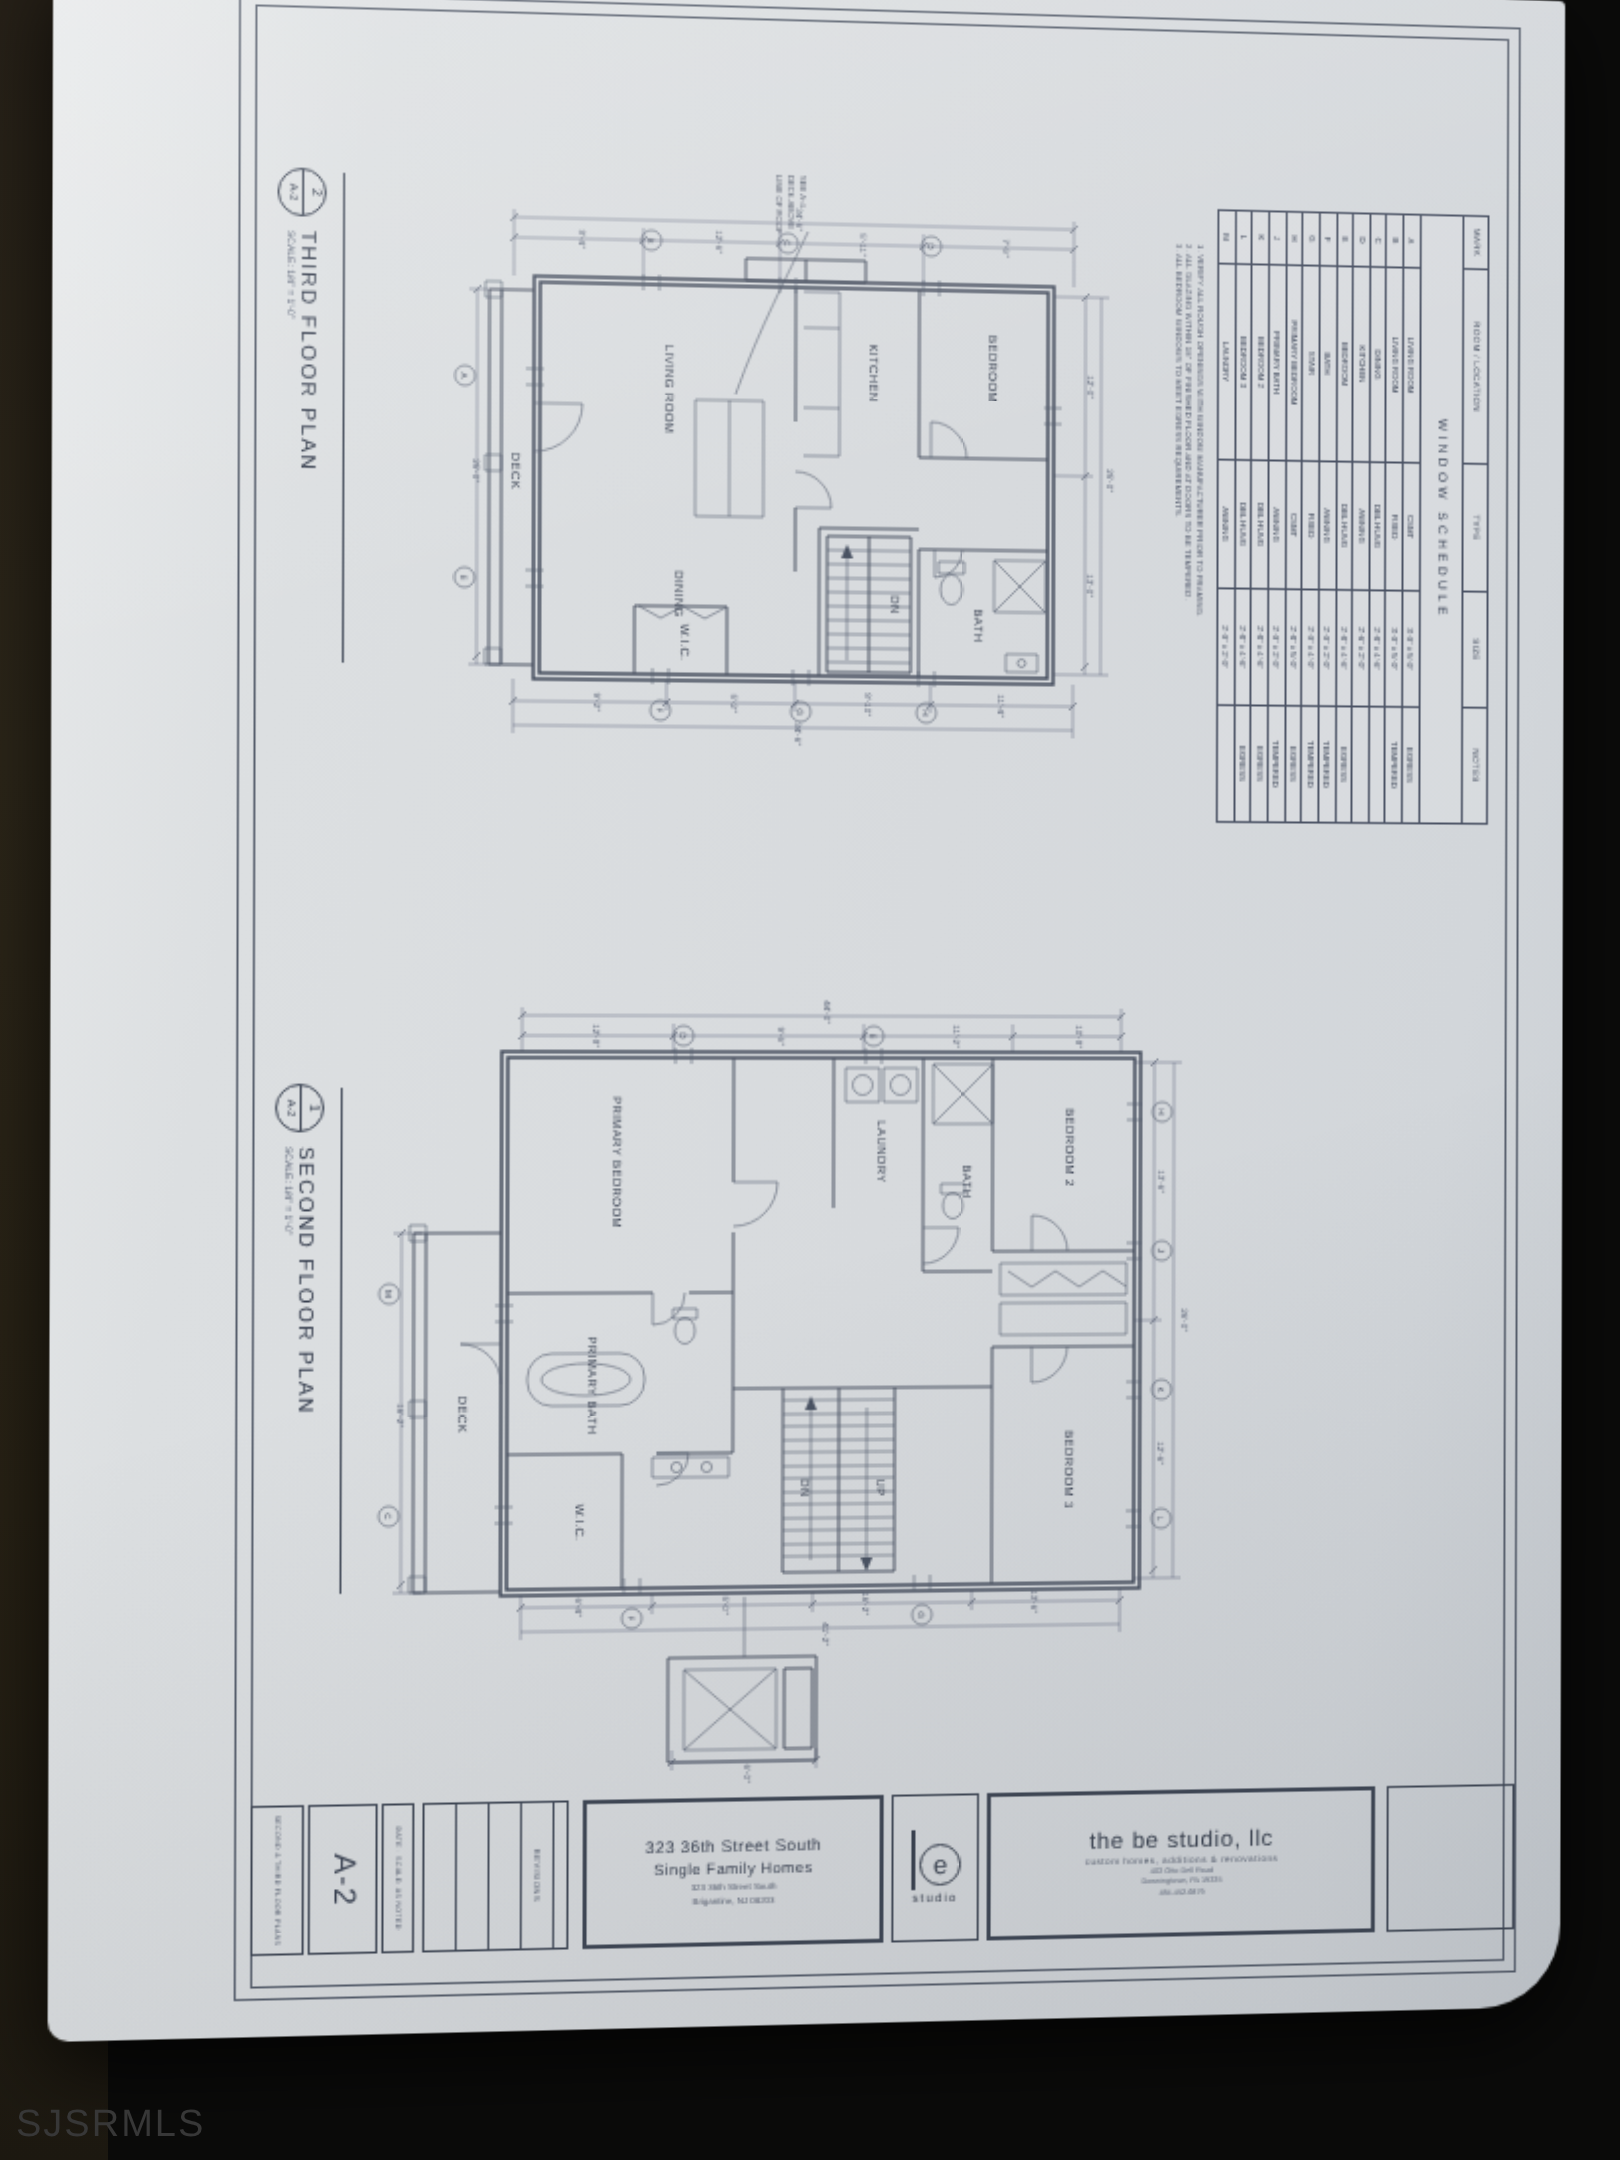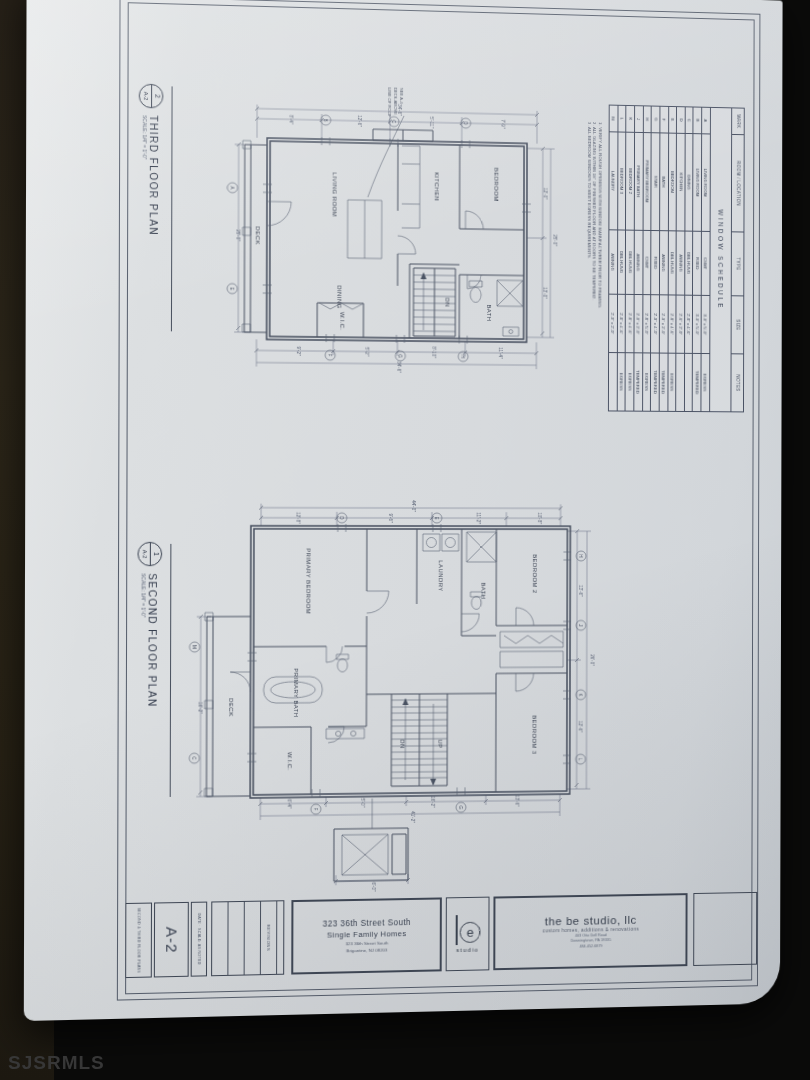--- a/index.html
+++ b/index.html
@@ -4,21 +4,21 @@
 <style>
   html,body{margin:0;padding:0;}
   body{
     width:810px;height:1080px;position:relative;overflow:hidden;
     background:#0a0a09;
     font-family:"Liberation Sans", sans-serif;
     -webkit-font-smoothing:antialiased;
   }
   .bg-band{position:absolute;left:0;top:0;width:54px;height:100%;
     background:linear-gradient(180deg,#262017 0%,#2b2518 35%,#272114 70%,#1c1810 100%);}
-  .watermark{position:absolute;left:8px;top:1052px;font-size:19px;font-weight:bold;
+  .watermark{position:absolute;left:8px;top:1052px;font-size:19px;font-weight:normal;
     color:#373737;letter-spacing:1px;z-index:6;}
   
   .paper{
     position:absolute;left:32px;top:-10px;width:757px;height:1022px;
     background:linear-gradient(100deg,#e7e9ea 0%,#dcdfe1 18%,#d7dadd 55%,#d2d6da 85%,#c9ced3 100%);
     transform:perspective(1100px) rotateY(3.2deg) rotate(0.15deg);
     transform-origin:50% 50%;
     border-radius:3px 3px 42px 10px;
     box-shadow:0 14px 40px rgba(0,0,0,.75);
   }

